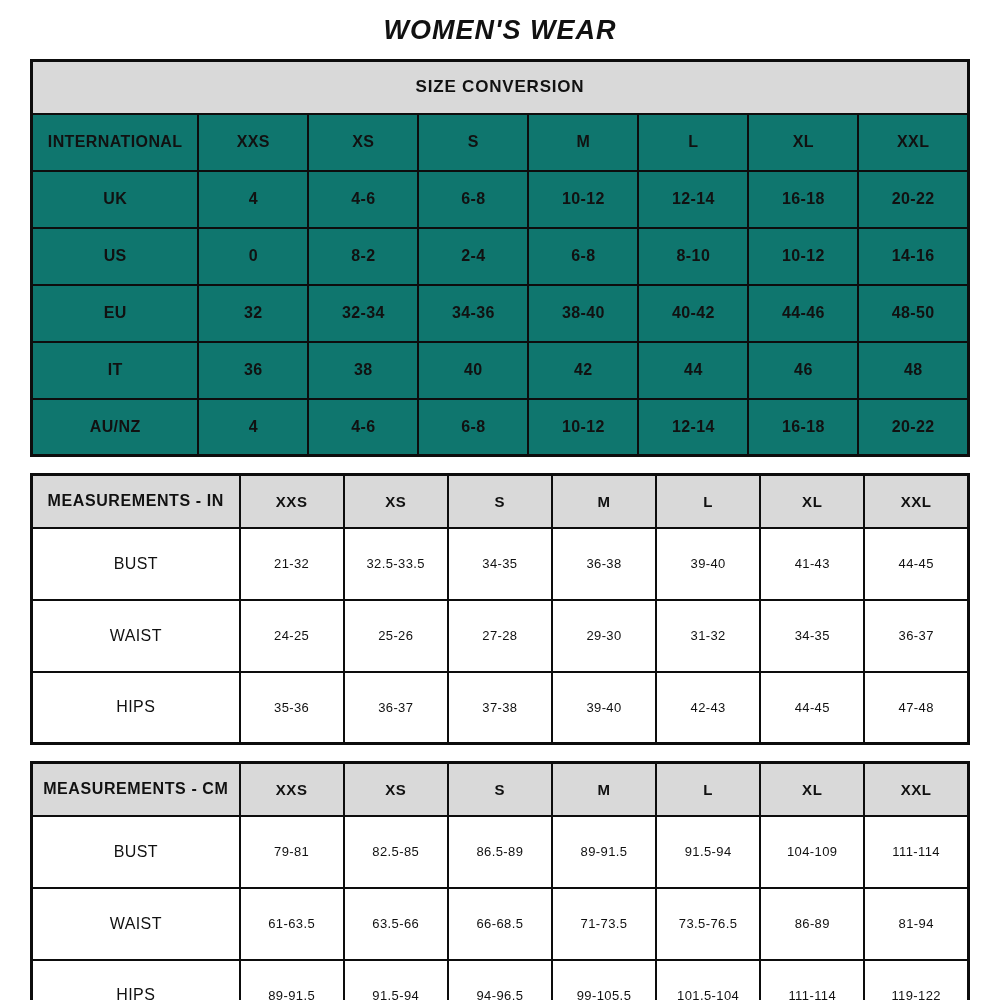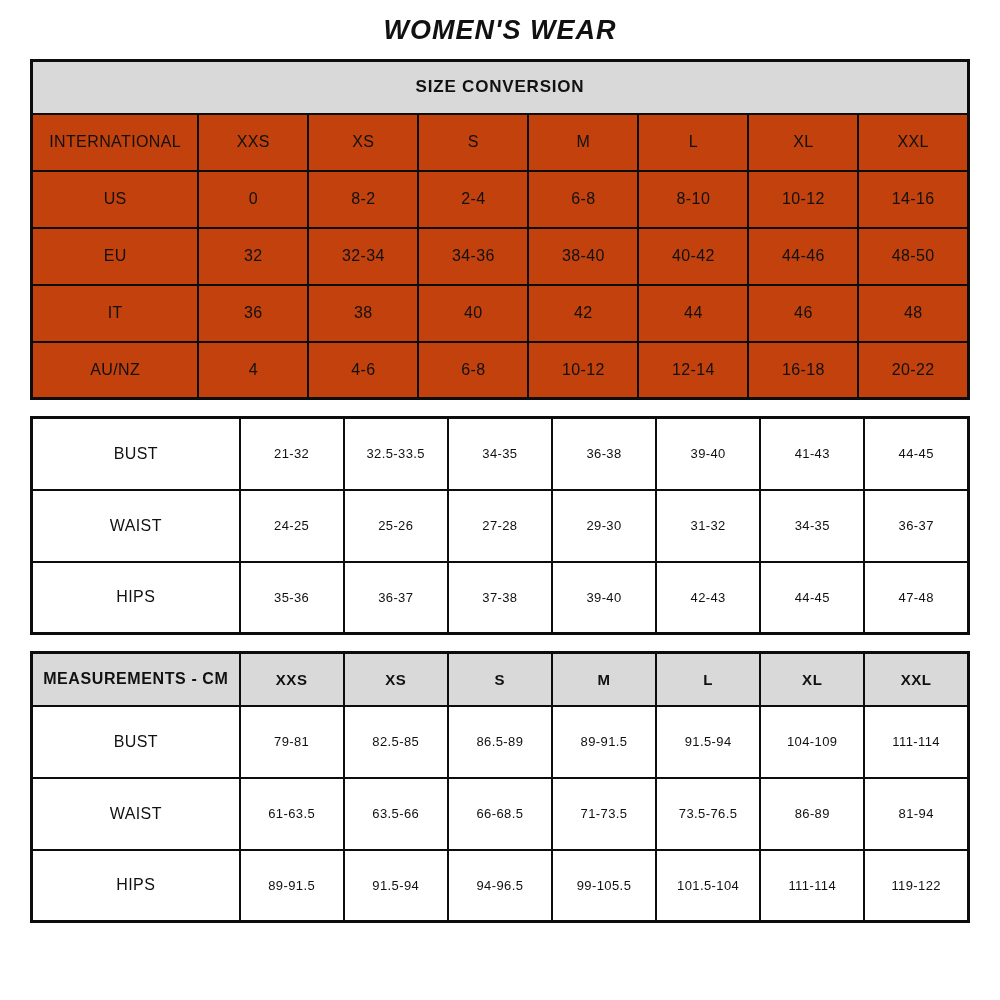--- a/index.html
+++ b/index.html
@@ -43,23 +43,23 @@
   
   .t1 .caption-row th {
     height: 53px;
     background: var(--header-bg, #d9d9d9);
     font-size: 17px;
     font-weight: bold;
     letter-spacing: 0.8px;
   }
   .t1 tbody tr { height: 57px; }
   .t1 tbody th, .t1 tbody td {
-    background: #c2410c;
+    background: #0f766e;
     font-size: 16px;
-    font-weight: normal;
+    font-weight: bold;
   }
   
   .tm tbody tr { height: 72px; }
   .tm tr.header-row { height: 53px; }
   .tm tr.header-row th {
     background: var(--header-bg, #d9d9d9);
     font-size: 15px;
     font-weight: bold;
     letter-spacing: 0.6px;
   }
@@ -95,20 +95,30 @@
           <th>INTERNATIONAL</th>
           <th>XXS</th>
           <th>XS</th>
           <th>S</th>
           <th>M</th>
           <th>L</th>
           <th>XL</th>
           <th>XXL</th>
         </tr>
         <tr>
+          <td class="rowlabel">UK</td>
+          <td class="val">4</td>
+          <td class="val">4-6</td>
+          <td class="val">6-8</td>
+          <td class="val">10-12</td>
+          <td class="val">12-14</td>
+          <td class="val">16-18</td>
+          <td class="val">20-22</td>
+        </tr>
+        <tr>
           <td class="rowlabel">US</td>
           <td class="val">0</td>
           <td class="val">8-2</td>
           <td class="val">2-4</td>
           <td class="val">6-8</td>
           <td class="val">8-10</td>
           <td class="val">10-12</td>
           <td class="val">14-16</td>
         </tr>
         <tr>
@@ -149,20 +159,30 @@
       <col style="width:22.2%">
       <col style="width:11.11%">
         <col style="width:11.11%">
         <col style="width:11.11%">
       <col style="width:11.11%">
         <col style="width:11.11%">
         <col style="width:11.11%">
       <col style="width:11.11%">
     </colgroup>
     <tbody>
+        <tr class="header-row">
+          <th>MEASUREMENTS - IN</th>
+          <th>XXS</th>
+          <th>XS</th>
+          <th>S</th>
+          <th>M</th>
+          <th>L</th>
+          <th>XL</th>
+          <th>XXL</th>
+        </tr>
         <tr>
           <td class="rowlabel">BUST</td>
           <td class="val">21-32</td>
           <td class="val">32.5-33.5</td>
           <td class="val">34-35</td>
           <td class="val">36-38</td>
           <td class="val">39-40</td>
           <td class="val">41-43</td>
           <td class="val">44-45</td>
         </tr>

